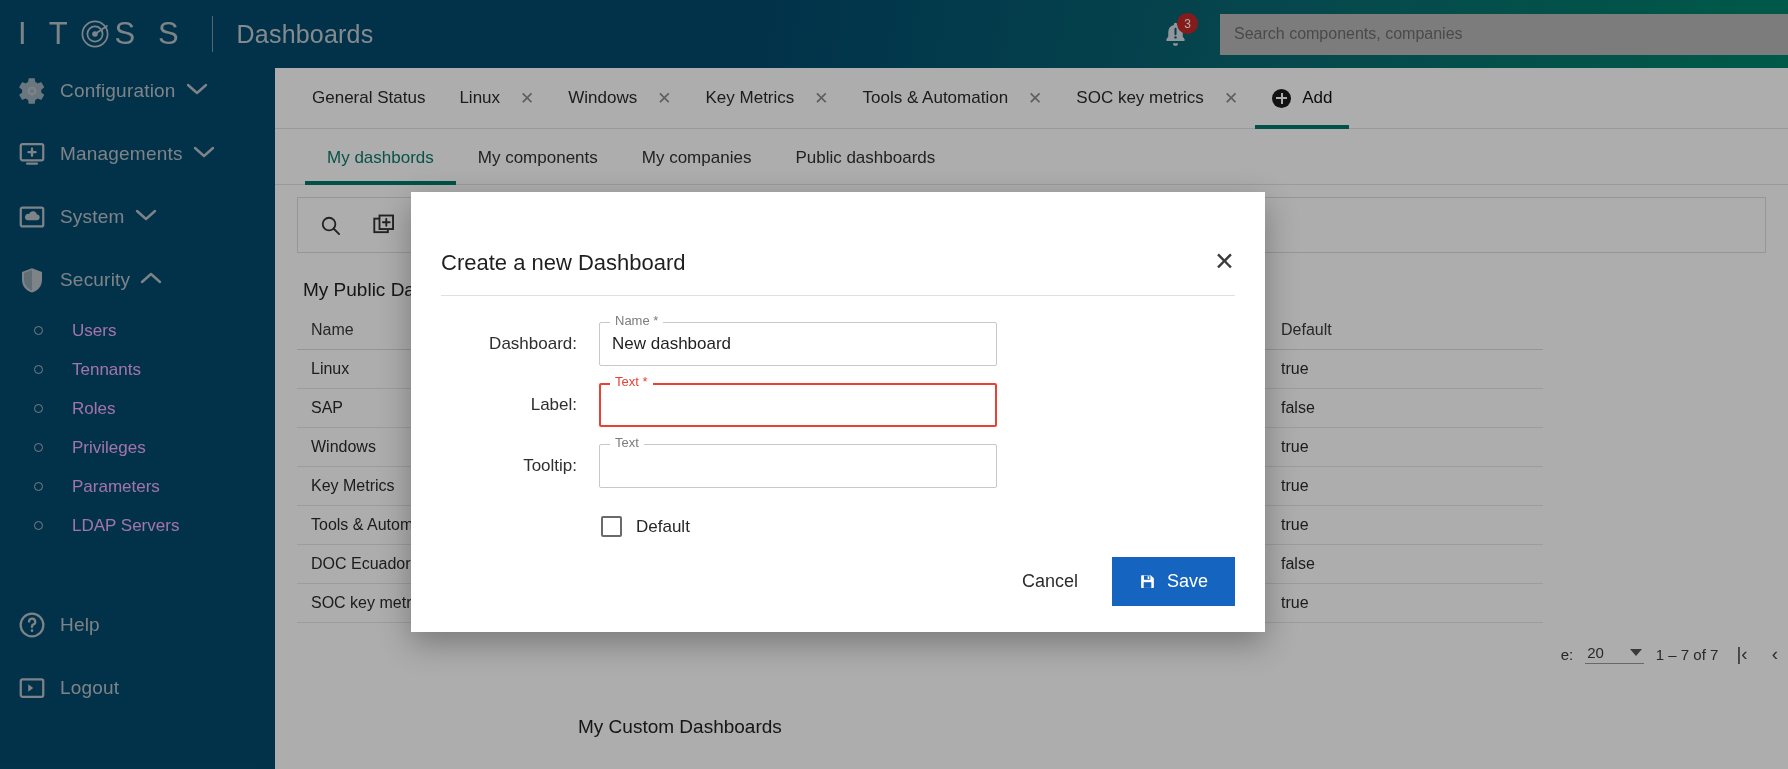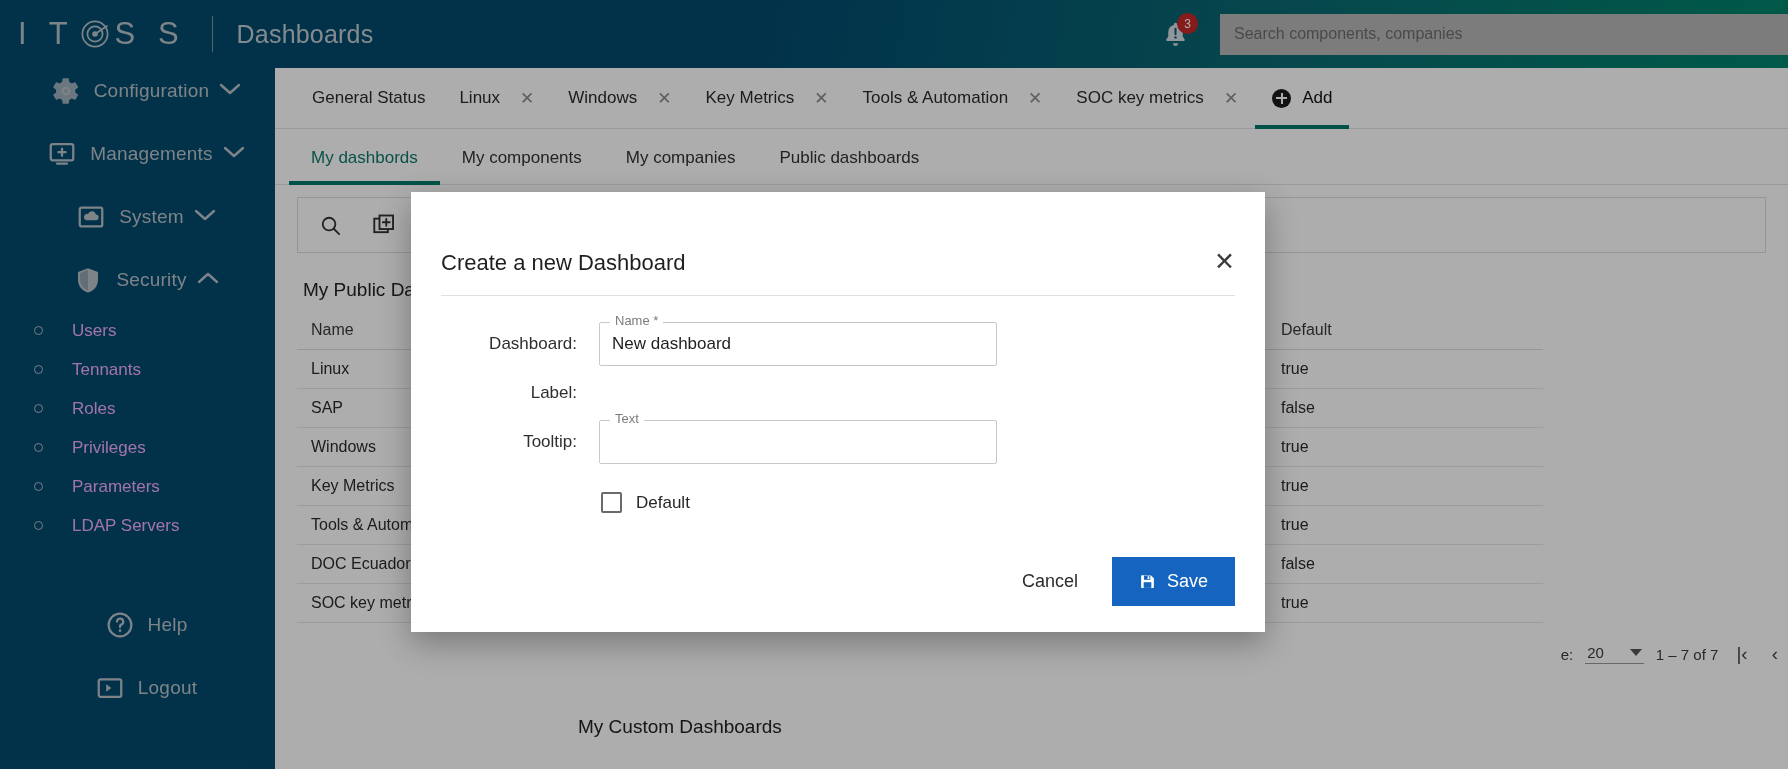--- a/index.html
+++ b/index.html
@@ -50,21 +50,21 @@
   
   #sidebar {
     position: absolute; left: 0; top: 68px;
     width: 275px; height: 701px;
     background: #044A6E; overflow: hidden;
     z-index: 30;
   }
   #sidebar-inner { position: absolute; top: -9px; left: 0; width: 275px; }
   .nav-group {
     display: flex; align-items: center; height: 63px;
-    padding-left: 17px; cursor: pointer; color: #b9c2c8; justify-content: center;
+    padding-left: 17px; cursor: pointer; color: #b9c2c8;
   }
   .nav-group .gicon { width: 30px; height: 30px; margin-right: 13px; flex: none; position: relative; }
   .nav-group .glabel { font-size: 19px; letter-spacing: .2px; }
   .chev { margin-left: 10px; display: inline-block; }
   .nav-sub {
     display: flex; align-items: center; height: 39px;
     padding-left: 34px; color: #f0abfc; font-size: 17px; cursor: pointer;
   }
   .nav-sub .bullet {
     width: 9px; height: 9px; border: 1.6px solid #b0bbc2; border-radius: 50%;
@@ -97,21 +97,21 @@
     width: 19px; height: 19px; border-radius: 50%; background:#1b1b1b;
     margin-right: 11px; position: relative; flex:none;
   }
   .plusdot::before, .plusdot::after {
     content:""; position:absolute; background:#fff;
   }
   .plusdot::before { left:4px; right:4px; top:8.5px; height:2.2px; }
   .plusdot::after { top:4px; bottom:4px; left:8.4px; width:2.2px; }
 
   #subtabs {
-    height: 56px; display: flex; align-items: flex-end; padding-left: 14px;
+    height: 56px; display: flex; align-items: flex-end; padding-left: 30px;
     border-bottom: 1px solid #e4e4e4; background: #fff;
   }
   .sub-tab {
     font-size: 17px; color: #333; padding: 0 22px 16px 22px; cursor: pointer;
     position: relative; white-space: nowrap;
   }
   .sub-tab.active { color: #0e7a6b; }
   .sub-tab.active::after {
     content:""; position:absolute; left:0; right:0; bottom:-1px; height:4px; background:#00796B;
   }
@@ -530,20 +530,25 @@
       <div class="flabel">Dashboard:</div>
       <div class="ffield">
         <span class="outline"></span>
         <span class="legend">Name *</span>
         <input type="text" value="New dashboard" style="">
       </div>
     </div>
 
     <div class="frow">
       <div class="flabel">Label:</div>
+      <div class="ffield error">
+        <span class="outline"></span>
+        <span class="legend">Text *</span>
+        <input type="text" value="" style="">
+      </div>
     </div>
 
     <div class="frow">
       <div class="flabel">Tooltip:</div>
       <div class="ffield">
         <span class="outline"></span>
         <span class="legend">Text</span>
         <input type="text" value="" style="">
       </div>
     </div>

